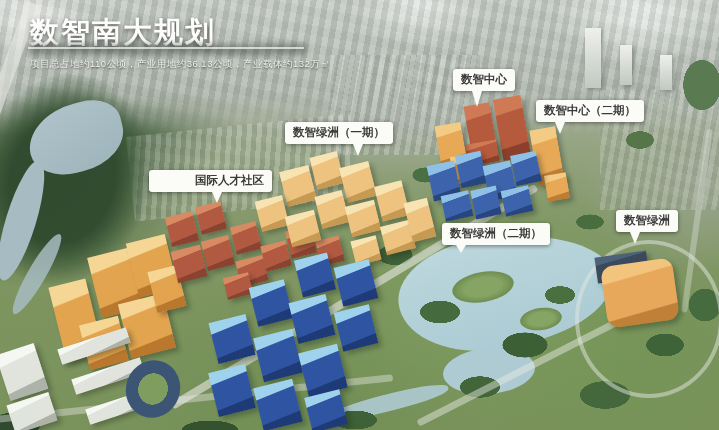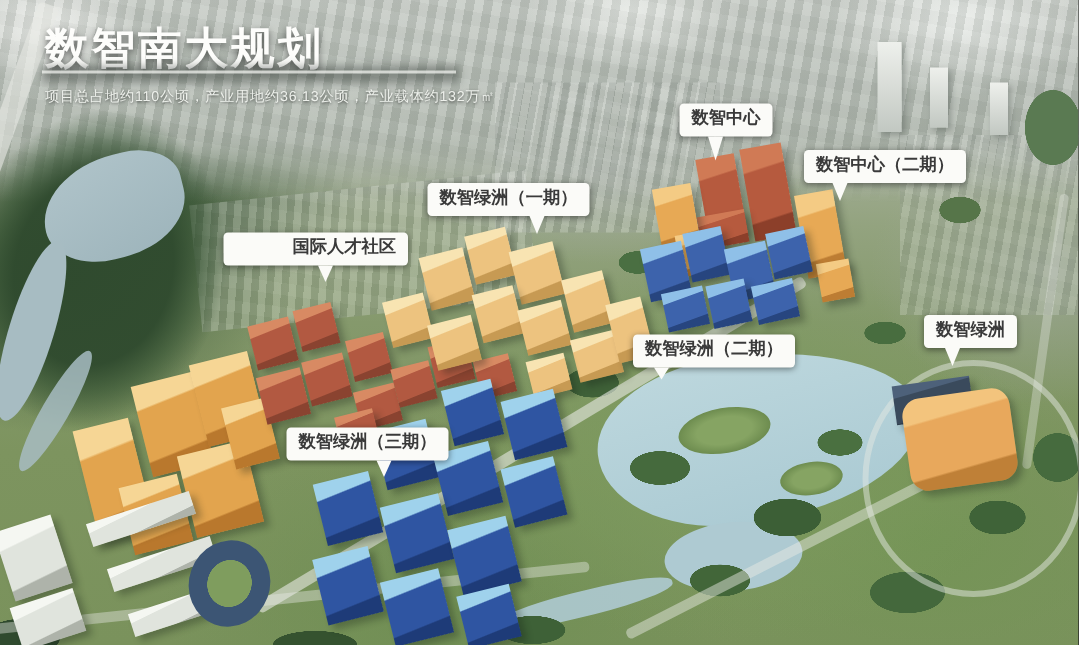--- a/index.html
+++ b/index.html
@@ -217,24 +217,23 @@
           <div class="block" style="left: 58px; top: 338px; width: 72px; height: 16px; background: linear-gradient(172deg, rgb(245, 247, 242) 0px, rgb(245, 247, 242) 24%, rgb(224, 228, 221) 26%, rgb(224, 228, 221) 76%, rgb(174, 179, 170) 78%); transform: rotate(-18deg);"></div>
           <div class="block" style="left: 72px; top: 368px; width: 72px; height: 16px; background: linear-gradient(172deg, rgb(245, 247, 242) 0px, rgb(245, 247, 242) 24%, rgb(224, 228, 221) 26%, rgb(224, 228, 221) 76%, rgb(174, 179, 170) 78%); transform: rotate(-18deg);"></div>
           <div class="block" style="left: 86px; top: 398px; width: 72px; height: 16px; background: linear-gradient(172deg, rgb(245, 247, 242) 0px, rgb(245, 247, 242) 24%, rgb(224, 228, 221) 26%, rgb(224, 228, 221) 76%, rgb(174, 179, 170) 78%); transform: rotate(-18deg);"></div>
         </div>
       </div>
     <div class="track"></div>
     <div id="label-layer">
         <div class="callout" style="left: 441px; top: 69px; margin-left: 12px; --tx: 38%; --tl: 16px;"><span>数智中心</span></div>
         <div class="callout" style="left: 285px; top: 122px; --tx: 68%; --tl: 12px;"><span>数智绿洲（一期）</span></div>
         <div class="callout" style="left: 536px; top: 100px; --tx: 22%; --tl: 12px;"><span>数智中心（二期）</span></div>
-        <div class="callout" style="left: 149px; top: 155px; padding-left: 46px; --tx: 55%; --tl: 11px;"><span>国际人才社区</span></div>
-        <div class="callout" style="left: 422px; top: 223px; --tx: 18%; --tl: 8px;"><span>数智绿洲（二期）</span></div>
+        <div class="callout" style="left: 149px; top: 170px; padding-left: 46px; --tx: 55%; --tl: 11px;"><span>国际人才社区</span></div>
+        <div class="callout" style="left: 442px; top: 223px; --tx: 18%; --tl: 8px;"><span>数智绿洲（二期）</span></div>
         <div class="callout" style="left: 616px; top: 210px; --tx: 30%; --tl: 12px;"><span>数智绿洲</span></div>
-        <div class="callout" style="left: 191px; top: 285px; --tx: 60%; --tl: 11px;"><span>数智绿洲（三期）</span></div>
       </div>
   </div>
   <header>
     <h1 class="title">数智南大规划</h1>
     <div class="title-shadow"></div>
     <div class="title-underline"></div>
     <p class="desc">项目总占地约110公顷，产业用地约36.13公顷，产业载体约132万㎡</p>
   </header>
 </div>
 

